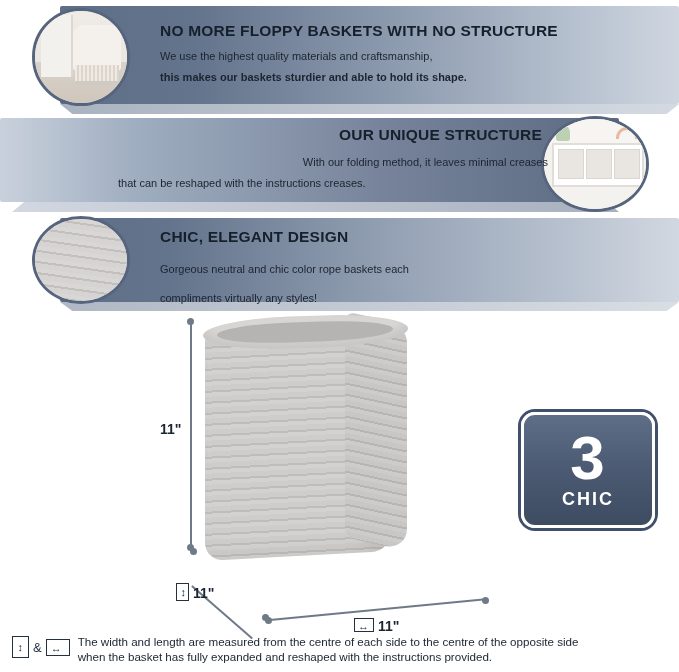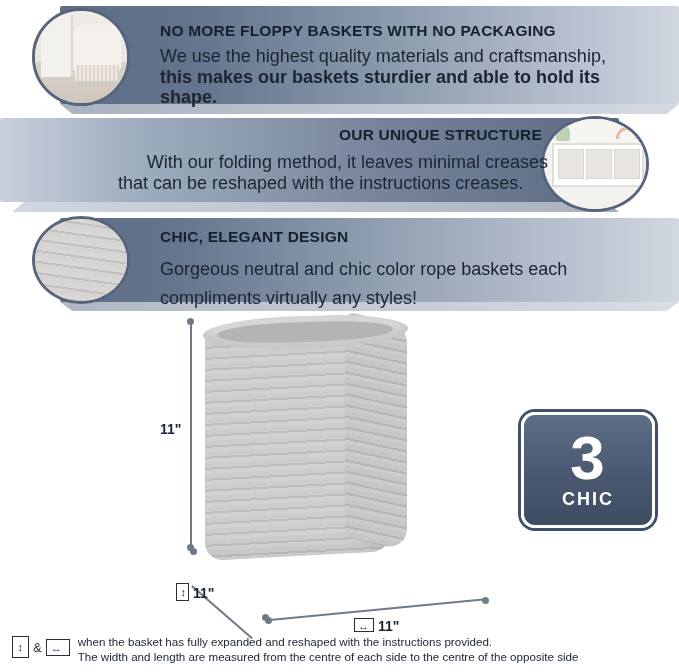--- a/index.html
+++ b/index.html
@@ -80,21 +80,21 @@
     color: #1b2430;
   }
   .headline {
     font-weight: bold;
     font-size: 15.5px;
     letter-spacing: .2px;
     color: #16202c;
     white-space: nowrap;
   }
   .bodyline {
-    font-size: 18px;
+    font-size: 11px;
     line-height: 20px;
     color: #1b2430;
   }
 
   
   .thumb {
     position: absolute;
     border-radius: 50%;
     border: 3px solid #56657d;
     box-sizing: border-box;
@@ -245,21 +245,21 @@
 <div class="thumb" style="left:32px; top:8px; width:98px; height:98px;">
   <div class="thumb-inner">
     <div class="t1-wall"></div>
     <div class="t1-door"></div>
     <div class="t1-basket"></div>
     <div class="t1-throw"></div>
     <div class="t1-fringe"></div>
   </div>
 </div>
 
-<div class="band-text headline" style="left:160px; top:22px;">NO MORE FLOPPY BASKETS WITH NO PACKAGING</div>
+<div class="band-text headline" style="left:160px; top:22px;">NO MORE FLOPPY BASKETS WITH NO STRUCTURE</div>
 <div class="band-text bodyline" style="left:160px; top:46px; width:500px;">We use the highest quality materials and craftsmanship,</div>
 <div class="band-text bodyline" style="left:160px; top:67px; width:500px;font-weight:bold;">this makes our baskets sturdier and able to hold its shape.</div>
 
 <div class="band band2-bar"></div>
 <div class="band band2-shadow"></div>
 
 <div class="thumb" style="left:541px; top:116px; width:108px; height:96px; border-radius:50%;">
   <div class="thumb-inner">
     <div class="t2-bg"></div>
     <div class="t2-wall"></div>
@@ -326,16 +326,16 @@
   <div class="fn-icons">
     <span class="fn-ibox">
       <span class="vsym" style="left:4.5px; top:5px;">↕</span>
     </span>
     <span class="fn-amp">&amp;</span>
     <span class="fn-ibox wide">
       <span class="hsym" style="left:4px; top:3px;">↔</span>
     </span>
   </div>
   <div>
+    <div class="fn-text">The width and length are measured from the centre of each side to the centre of the opposite side</div>
     <div class="fn-text">when the basket has fully expanded and reshaped with the instructions provided.</div>
-    <div class="fn-text">The width and length are measured from the centre of each side to the centre of the opposite side</div>
   </div>
 </div>
 
 </body></html>

